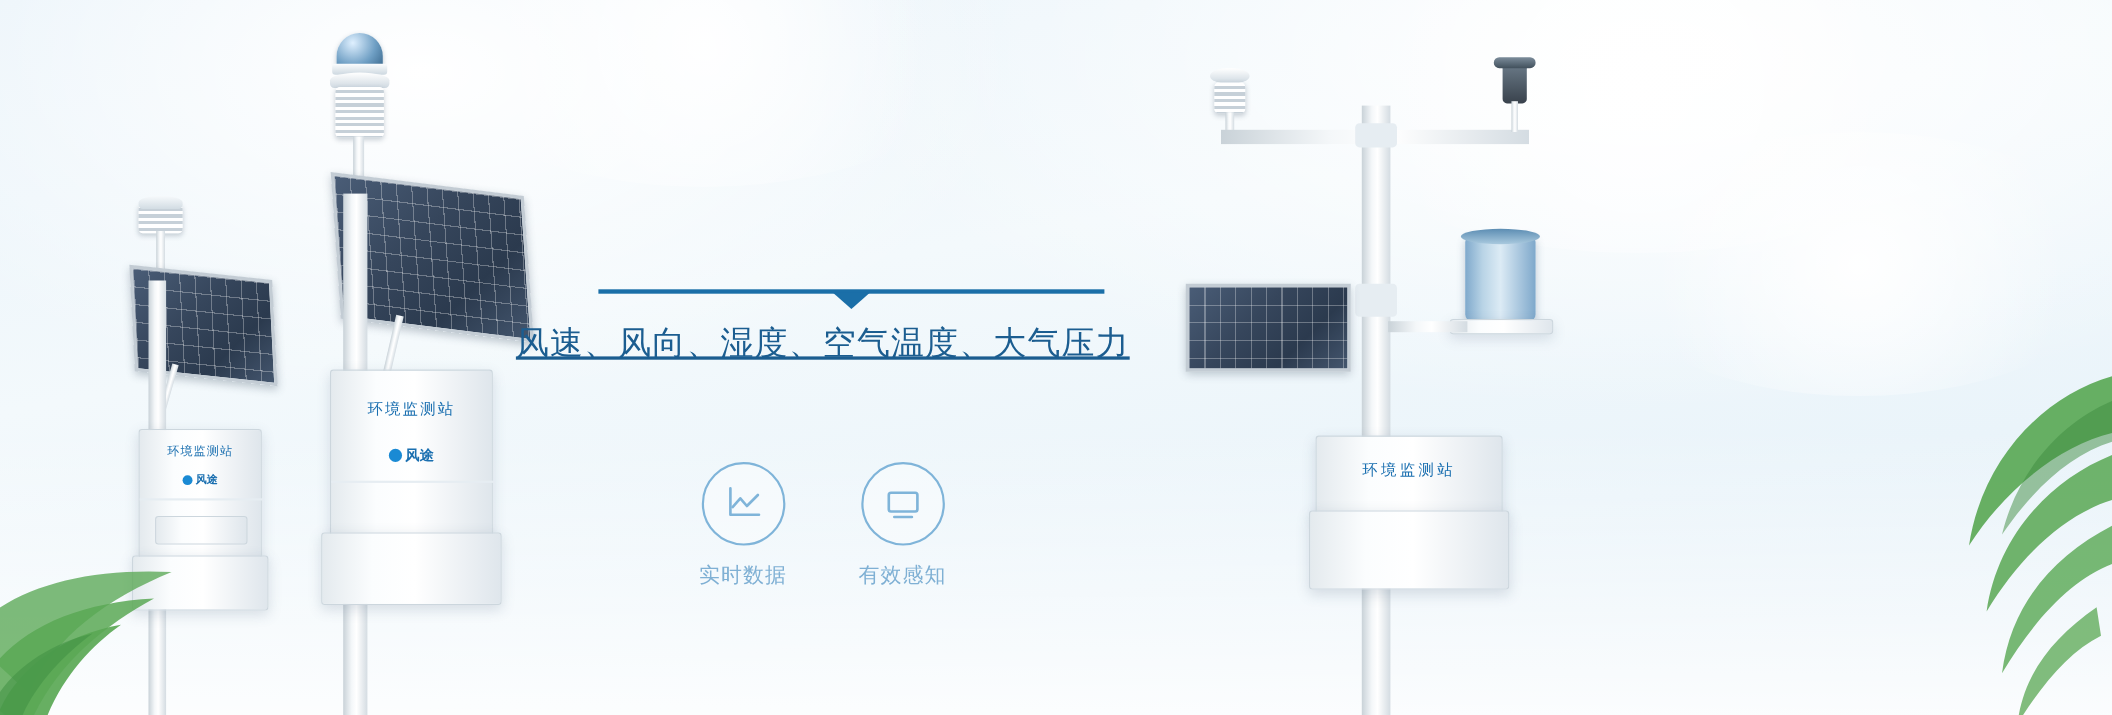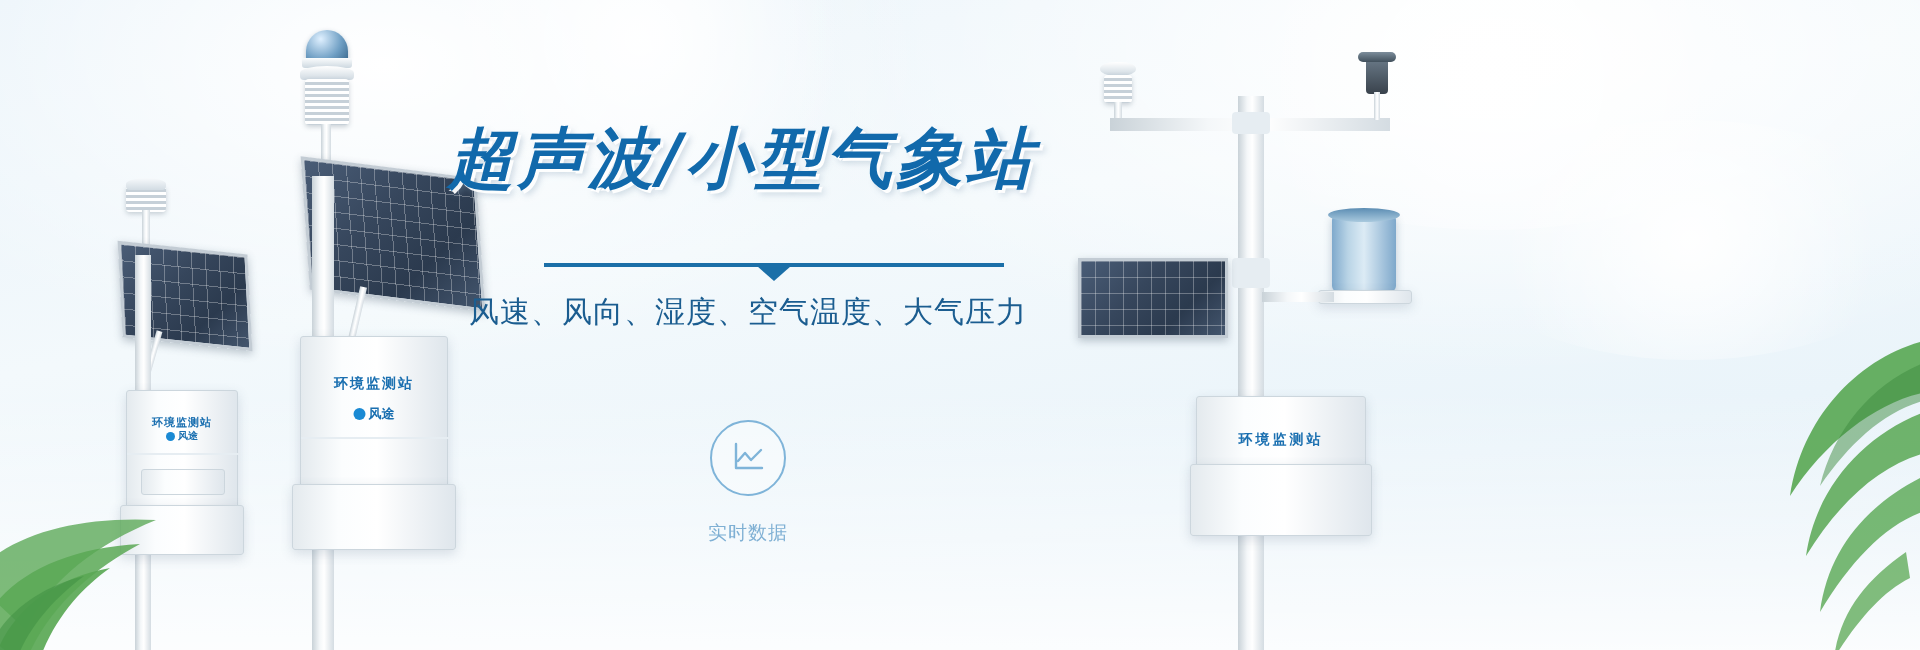--- a/index.html
+++ b/index.html
@@ -50,38 +50,39 @@
     width:0; height:0;
     border-left:17px solid transparent;
     border-right:17px solid transparent;
     border-top:15px solid #1b6fa8;
   }
   .sub{
     position:absolute; left:0; width:600px; text-align:center;
     font-size:30px; color:#1b5d90; letter-spacing:1px;
     font-family:"DejaVu Sans","Liberation Sans",sans-serif;
     white-space:nowrap;
+    text-decoration:underline;
   }
   .sub.l1{ top:184px; }
   .sub.l2{ top:236px; }
 
   
   .features{
     position:absolute; left:0; top:312px; width:600px;
     display:flex; justify-content:center; gap:40px;
   }
   .feature{ width:105px; display:flex; flex-direction:column; align-items:center; }
   .feature .ring{
     width:76px; height:76px; border-radius:50%;
     border:2.5px solid #7fb4d9;
     display:flex; align-items:center; justify-content:center;
     background:rgba(255,255,255,.35);
   }
   .feature .flabel{
-    margin-top:24px; font-size:19px; color:#7fb0d4; letter-spacing:1px;
+    margin-top:14px; font-size:19px; color:#7fb0d4; letter-spacing:1px;
     font-family:"DejaVu Sans","Liberation Sans",sans-serif; white-space:nowrap;
   }
   .feature svg{ display:block; }
 
   
   .mast{ position:absolute; background:linear-gradient(to right,#c9d2d8,#f4f7f9 35%,#ffffff 55%,#d4dce2 100%); }
   .panel{
     position:absolute;
     background:
       repeating-linear-gradient(to right, rgba(255,255,255,.30) 0 1px, rgba(0,0,0,0) 1px 14px),
@@ -92,23 +93,22 @@
   }
   .box{
     position:absolute;
     background:linear-gradient(to right,#e4eaee 0%,#fbfdfe 28%,#ffffff 52%,#dfe6ec 100%);
     border:1px solid #ccd6dd;
     border-radius:3px;
     box-shadow:0 4px 12px rgba(70,95,120,.18);
   }
   .box .blabel{
     position:absolute; left:0; right:0;
-    text-align:center; color:#1a6fb0; font-weight:bold;
-    font-family:"DejaVu Sans","Liberation Sans",sans-serif;
-    margin-top:12px;
+    text-align:center; color:#1a6fb0; font-weight:normal;
+    font-family:"DejaVu Sans","Liberation Sans",sans-serif;
   }
   .band{ position:absolute; background:#e6edf2; }
   .cap{ position:absolute; border-radius:50% 50% 4px 4px; }
 
   
   .shield{
     position:absolute;
     background:
       repeating-linear-gradient(to bottom,#ffffff 0 3px,#c6d0d8 3px 6px);
     border-radius:4px;
@@ -244,39 +244,47 @@
       <path d="M250 178 C 196 206 158 250 150 312 C 180 262 214 226 252 212 Z" opacity=".8"></path>
       <path d="M236 252 C 196 280 170 312 164 358 C 188 320 212 292 240 278 Z" opacity=".75"></path>
     </g>
     <g fill="#3d8c40" opacity=".5">
       <path d="M256 62 C 204 82 164 128 150 186 C 180 142 216 110 256 100 Z"></path>
     </g>
   </svg>
 
   <div class="center-block">
 
-    <div class="headline">超声波/小型气象站</div>
 
     <div class="divider">
       <span class="tri"></span>
     </div>
 
     <div class="sub l1">风速、风向、湿度、空气温度、大气压力</div>
 
     <div class="features">
 
       <div class="feature">
         <div class="ring">
           <svg width="42" height="42" viewBox="0 0 42 42" fill="none" stroke="#7fb4d9" stroke-width="2.4" stroke-linecap="round" stroke-linejoin="round">
             <path d="M9 7 V31 H35"></path>
             <path d="M11 24 L18 16 L24 23 L34 13"></path>
           </svg>
         </div>
         <div class="flabel">实时数据</div>
       </div>
 
 
+      <div class="feature">
+        <div class="ring">
+          <svg width="42" height="42" viewBox="0 0 42 42" fill="none" stroke="#7fb4d9" stroke-width="2.4" stroke-linecap="round" stroke-linejoin="round">
+            <rect x="8" y="11" width="26" height="17" rx="2"></rect>
+            <path d="M13 33 H29"></path>
+          </svg>
+        </div>
+        <div class="flabel">有效感知</div>
+      </div>
 
 
     </div>
   </div>
 
 </div>
 
 </body></html>

